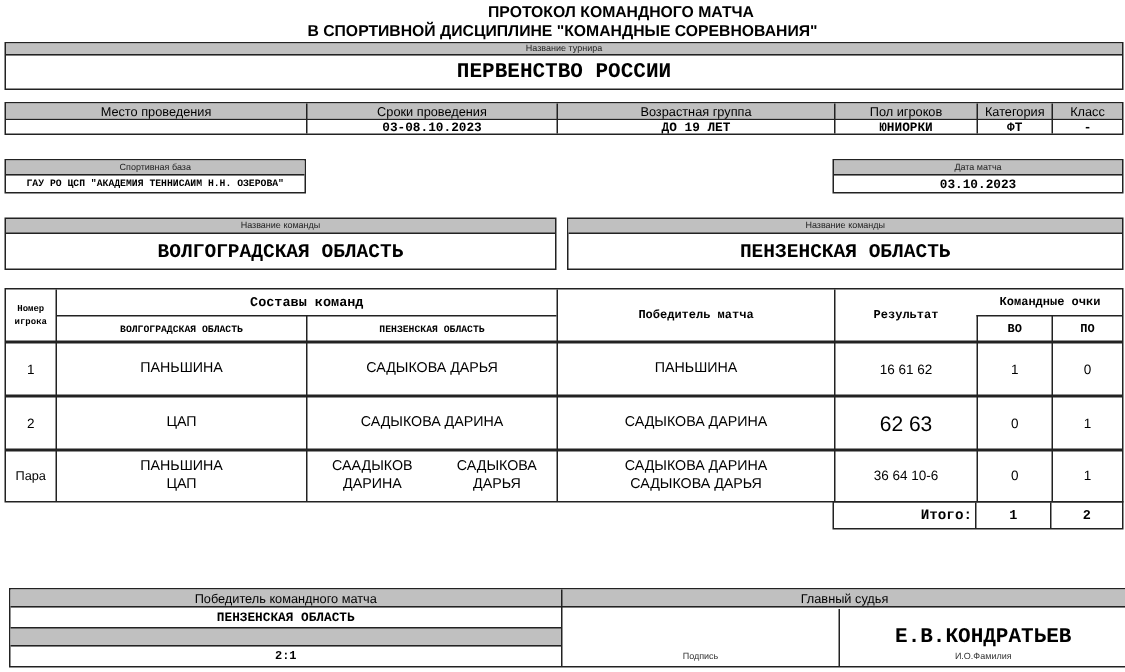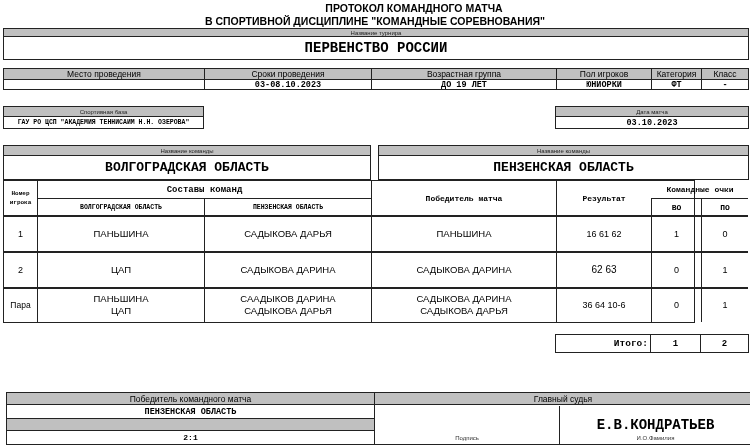--- a/index.html
+++ b/index.html
@@ -66,21 +66,21 @@
 
 <div class="abs box" style="left:3px; top:145px; width:368px; height:35px;">
   <div class="cell hdr tiny" style="left:0; top:0; width:366px; height:10px; border-bottom:1px solid #222;">Название команды</div>
   <div class="cell bold" style="left:0; top:10px; width:366px; height:23px; font-size:13px;">ВОЛГОГРАДСКАЯ ОБЛАСТЬ</div>
 </div>
 <div class="abs box" style="left:378px; top:145px; width:371px; height:35px;">
   <div class="cell hdr tiny" style="left:0; top:0; width:369px; height:10px; border-bottom:1px solid #222;">Название команды</div>
   <div class="cell bold" style="left:0; top:10px; width:369px; height:23px; font-size:13px;">ПЕНЗЕНСКАЯ ОБЛАСТЬ</div>
 </div>
 
-<div class="abs box" style="left:3px; top:180px; width:692px; height:143px;">
+<div class="abs box" style="left:3px; top:192px; width:746px; height:143px;">
 
   <div class="vl" style="left:33px; top:0; height:141px;"></div>
   <div class="vl" style="left:200px; top:17px; height:124px;"></div>
   <div class="vl" style="left:367px; top:0; height:141px;"></div>
   <div class="vl" style="left:552px; top:0; height:141px;"></div>
   <div class="vl" style="left:647px; top:17px; height:124px;"></div>
   <div class="vl" style="left:697px; top:17px; height:124px;"></div>
 
   <div class="hl" style="left:34px; top:17px; width:333px;"></div>
   <div class="hl" style="left:647px; top:17px; width:97px;"></div>
@@ -103,30 +103,30 @@
   <div class="cell" style="left:201px; top:35px; width:166px; height:35px; font-size:9.5px;">САДЫКОВА ДАРЬЯ</div>
   <div class="cell" style="left:368px; top:35px; width:184px; height:35px; font-size:9.5px;">ПАНЬШИНА</div>
   <div class="cell" style="left:553px; top:35px; width:94px; height:35px; font-size:9px;">16 61 62</div>
   <div class="cell" style="left:648px; top:35px; width:49px; height:35px; font-size:9px;">1</div>
   <div class="cell" style="left:698px; top:35px; width:46px; height:35px; font-size:9px;">0</div>
 
   <div class="cell" style="left:0; top:71px; width:33px; height:35px; font-size:9px;">2</div>
   <div class="cell" style="left:34px; top:71px; width:166px; height:35px; font-size:9.5px;">ЦАП</div>
   <div class="cell" style="left:201px; top:71px; width:166px; height:35px; font-size:9.5px;">САДЫКОВА ДАРИНА</div>
   <div class="cell" style="left:368px; top:71px; width:184px; height:35px; font-size:9.5px;">САДЫКОВА ДАРИНА</div>
-  <div class="cell" style="left:553px; top:71px; width:94px; height:35px; font-size:10px;">62 63</div>
+  <div class="cell" style="left:553px; top:71px; width:94px; height:35px; font-size:14px;">62 63</div>
   <div class="cell" style="left:648px; top:71px; width:49px; height:35px; font-size:9px;">0</div>
   <div class="cell" style="left:698px; top:71px; width:46px; height:35px; font-size:9px;">1</div>
 
   <div class="cell" style="left:0; top:107px; width:33px; height:34px; font-size:8.5px;">Пара</div>
   <div class="cell" style="left:34px; top:107px; width:166px; height:34px; font-size:9.5px; flex-direction:column; line-height:12px;">
     <span>ПАНЬШИНА</span>
     <span>ЦАП</span>
   </div>
-  <div class="cell" style="left:201px; top:107px; width:166px; height:34px; font-size:9.5px; flex-direction:column; line-height:12px;">
+  <div class="cell" style="left:201px; top:107px; width:166px; height:34px; font-size:9.5px; flex-direction:row; line-height:12px;">
     <span>СААДЫКОВ ДАРИНА</span>
     <span>САДЫКОВА ДАРЬЯ</span>
   </div>
   <div class="cell" style="left:368px; top:107px; width:184px; height:34px; font-size:9.5px; flex-direction:column; line-height:12px;">
     <span>САДЫКОВА ДАРИНА</span>
     <span>САДЫКОВА ДАРЬЯ</span>
   </div>
   <div class="cell" style="left:553px; top:107px; width:94px; height:34px; font-size:9px;">36 64 10-6</div>
   <div class="cell" style="left:648px; top:107px; width:49px; height:34px; font-size:9px;">0</div>
   <div class="cell" style="left:698px; top:107px; width:46px; height:34px; font-size:9px;">1</div>

